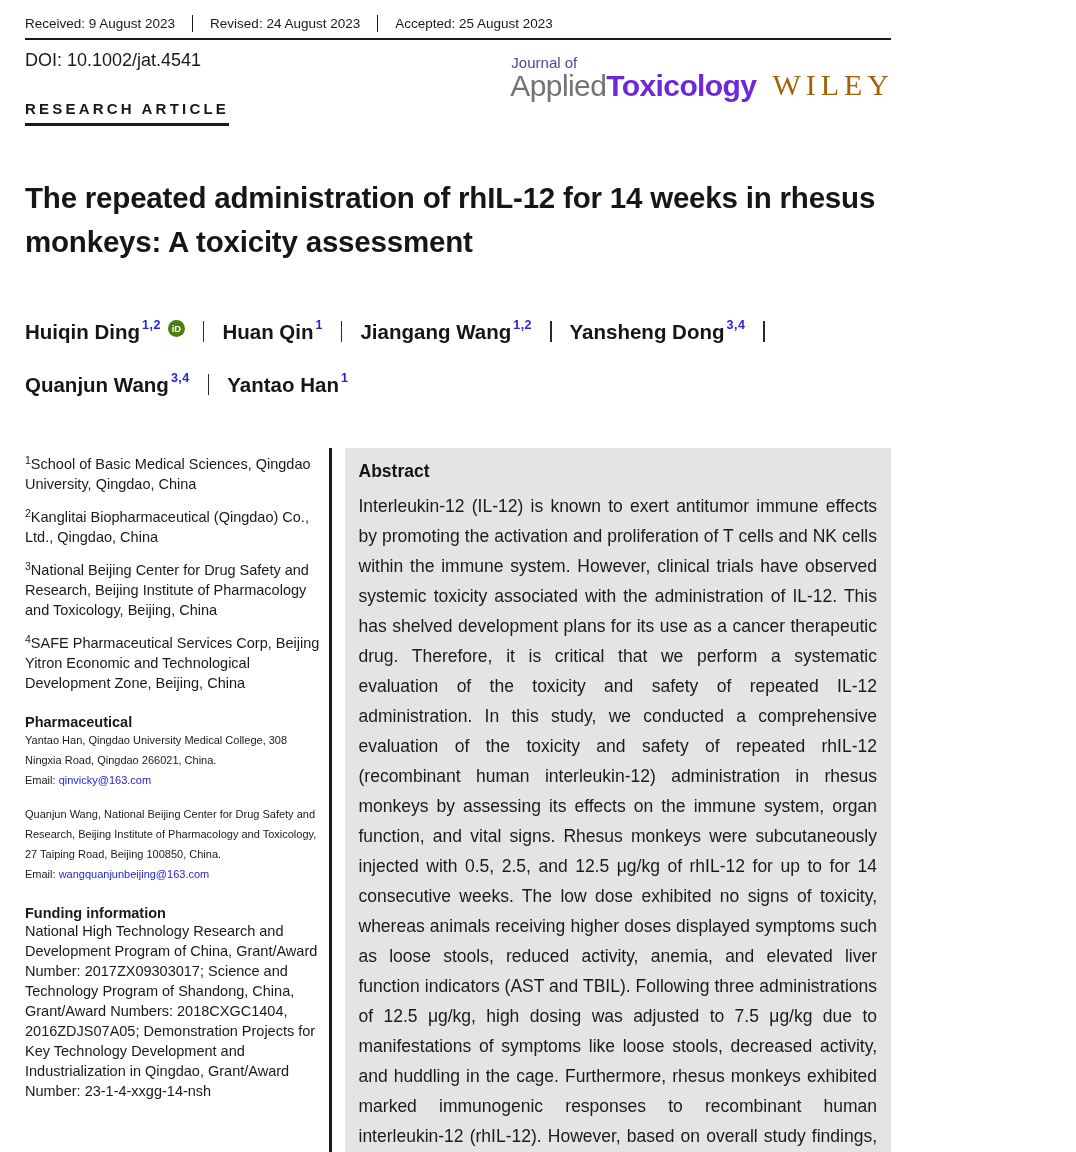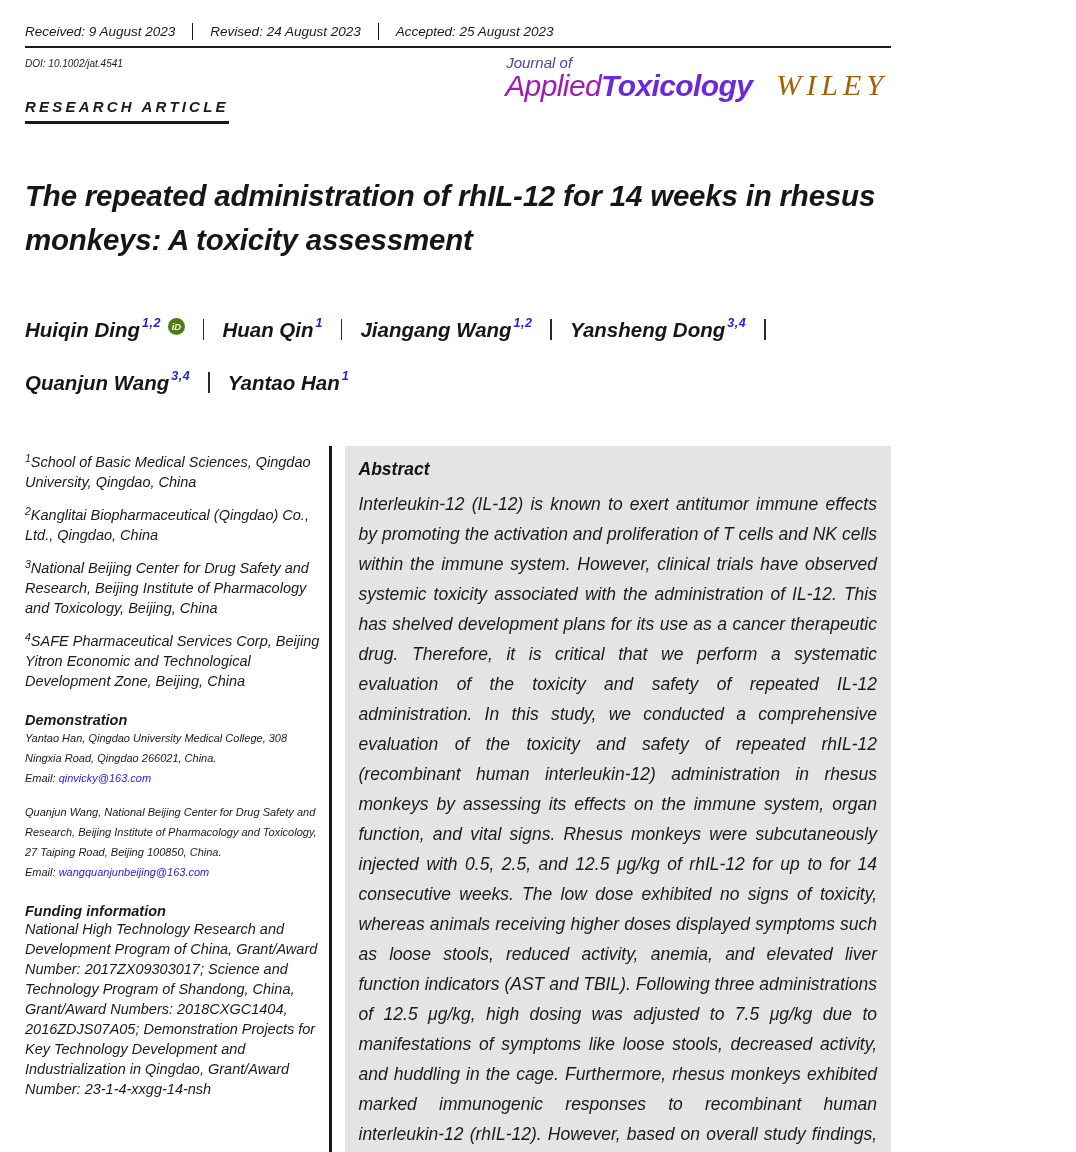--- a/index.html
+++ b/index.html
@@ -5,39 +5,39 @@
   * { box-sizing: border-box; }
   html, body { margin: 0; padding: 0; }
   body {
     width: 1076px; height: 1152px;
     background: #ffffff;
     color: #1a1a1a;
     font-family: "Liberation Sans", sans-serif;
     -webkit-font-smoothing: antialiased;
     overflow: hidden;
   }
-  .page { position: relative; width: 916px; height: 1152px; padding: 16px 25px; font-style: italic; }
+  .page { position: relative; width: 916px; height: 1152px; padding: 8px 25px; }
 
   
   .dates-row {
     display: flex; align-items: stretch;
     border-bottom: 2px solid #1a1a1a;
     padding: 7px 0 6px 0;
     font-size: 13.5px;
   }
   .date-cell { padding: 1px 17px 1px 17px; border-left: 1.5px solid #1a1a1a; white-space: nowrap; }
   .date-cell:first-child { border-left: none; padding-left: 0; }
-  .doi-row { margin-top: 10px; font-size: 10px; }
+  .doi-row { margin-top: 10px; font-size: 18px; }
 
   
-  .logo { position: absolute; top: 55px; right: 28px; display: flex; align-items: flex-end; gap: 24px; }
+  .logo { position: absolute; top: 55px; right: 22px; display: flex; align-items: flex-end; gap: 16px; }
   .logo-stack { display: flex; flex-direction: column; line-height: 1; }
   .logo-journal-of { color: #47479a; font-size: 15px; margin: 0 0 1px 1px; }
   .logo-main { font-size: 30px; letter-spacing: -0.6px; white-space: nowrap; }
-  .logo-applied { color: #a21caf; font-weight: 400; }
+  .logo-applied { color: #737373; font-weight: 400; }
   .logo-toxicology { color: #6d28d9; font-weight: 700; }
   .logo-wiley {
     font-family: "Liberation Serif", serif;
     font-size: 30px; letter-spacing: 5px; color: #a16207; line-height: 1;
     padding-bottom: 1px;
   }
 
   
   .article-type {
     display: inline-block;
@@ -136,21 +136,21 @@
 
   
   <div class="columns">
 
     <div class="left-col">
       <p class="affil"><span class="affil-sup">1</span><span>School of Basic Medical Sciences, Qingdao University, Qingdao, China</span></p>
       <p class="affil"><span class="affil-sup">2</span><span>Kanglitai Biopharmaceutical (Qingdao) Co., Ltd., Qingdao, China</span></p>
       <p class="affil"><span class="affil-sup">3</span><span>National Beijing Center for Drug Safety and Research, Beijing Institute of Pharmacology and Toxicology, Beijing, China</span></p>
       <p class="affil"><span class="affil-sup">4</span><span>SAFE Pharmaceutical Services Corp, Beijing Yitron Economic and Technological Development Zone, Beijing, China</span></p>
 
-      <p class="left-heading">Demonstration</p>
+      <p class="left-heading">Pharmaceutical</p>
       <p class="corr-entry"><span>Yantao Han, Qingdao University Medical College, 308 Ningxia Road, Qingdao 266021, China.</span><br>
         <span class="email-label">Email: </span><a class="email-link">qinvicky@163.com</a></p>
       <p class="corr-entry"><span>Quanjun Wang, National Beijing Center for Drug Safety and Research, Beijing Institute of Pharmacology and Toxicology, 27 Taiping Road, Beijing 100850, China.</span><br>
         <span class="email-label">Email: </span><a class="email-link">wangquanjunbeijing@163.com</a></p>
 
       <p class="left-heading">Funding information</p>
       <p class="funding-text">National High Technology Research and Development Program of China, Grant/Award Number: 2017ZX09303017; Science and Technology Program of Shandong, China, Grant/Award Numbers: 2018CXGC1404, 2016ZDJS07A05; Demonstration Projects for Key Technology Development and Industrialization in Qingdao, Grant/Award Number: 23-1-4-xxgg-14-nsh</p>
     </div>
 
     <div class="col-divider"></div>

